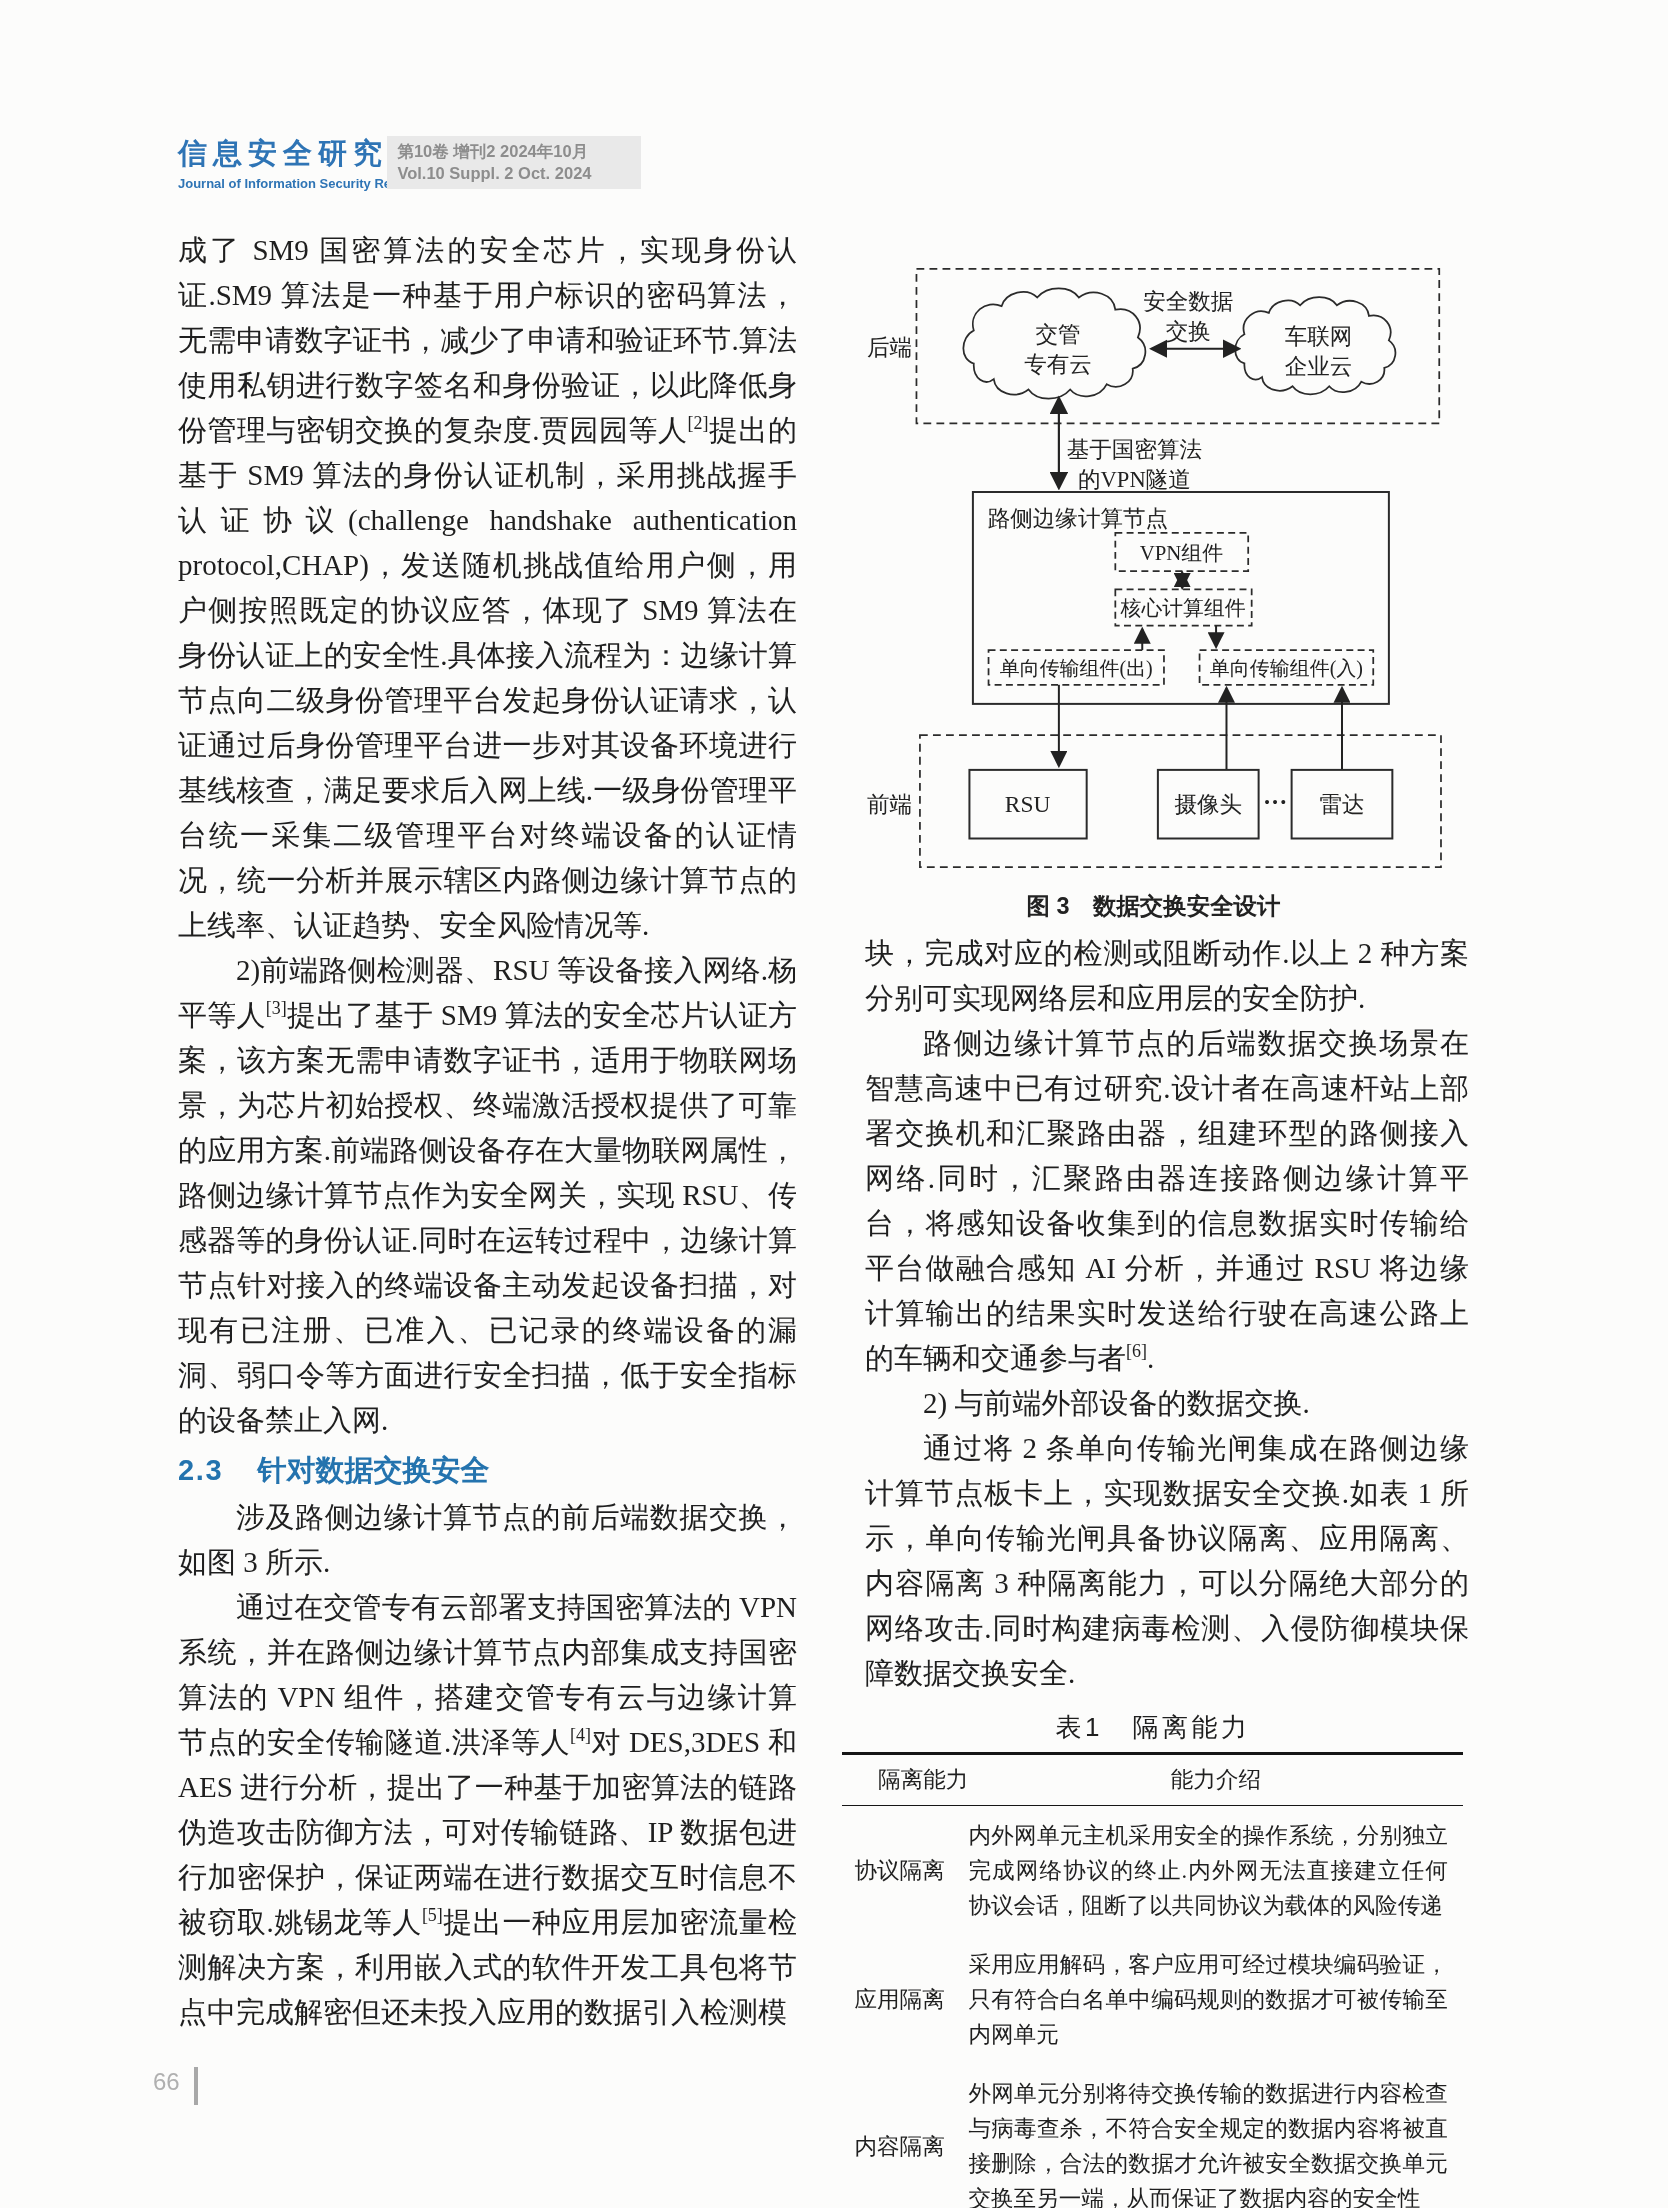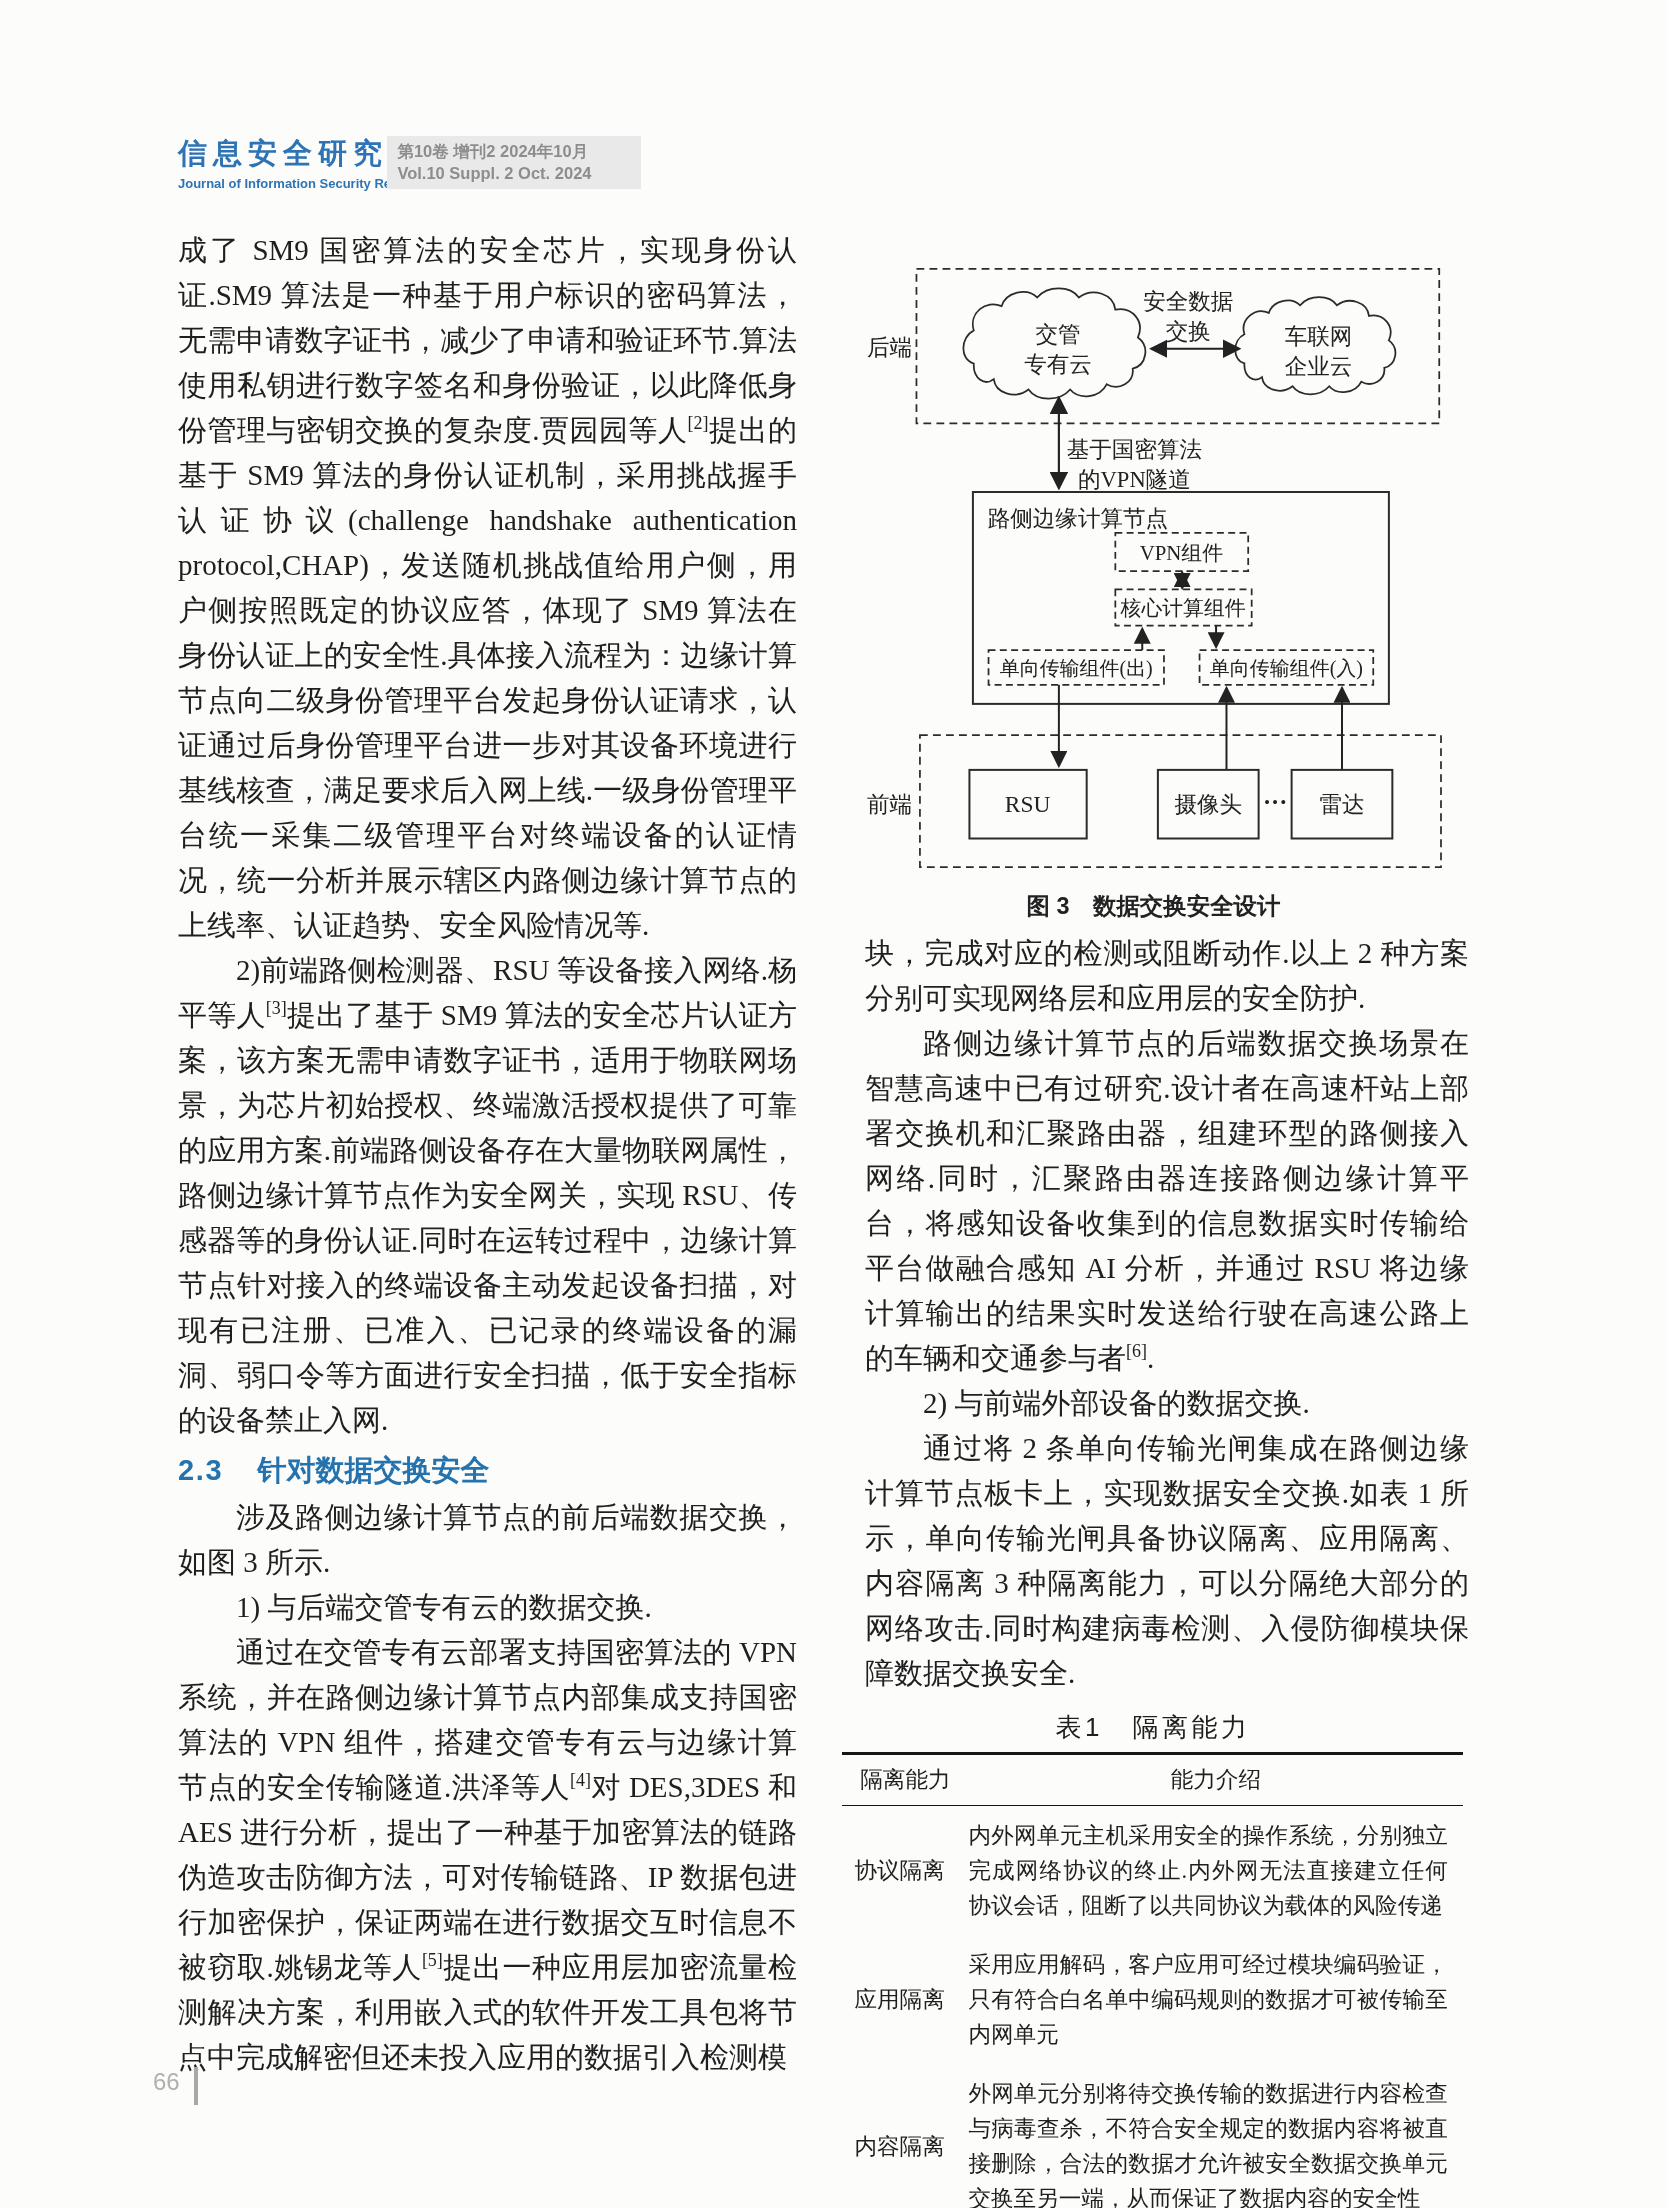--- a/index.html
+++ b/index.html
@@ -35,21 +35,21 @@
   svg text{font-family:"Liberation Serif",serif;fill:#222;}
   .fig-caption-text{font-family:"Liberation Sans",sans-serif;font-weight:bold;font-size:27px;}
 
   
   .table-title{margin:14px 0 7px -22.6px;width:621px;text-align:center;
                font-family:"Liberation Sans",sans-serif;font-weight:normal;font-size:26px;letter-spacing:3.5px;}
   table.iso{border-collapse:collapse;width:621px;margin-left:-22.6px;
             border-top:3.5px solid #161616;border-bottom:3.5px solid #161616;}
   table.iso th{font-weight:normal;font-size:22.6px;padding:8.7px 0 10.4px 0;
                border-bottom:1.7px solid #161616;}
-  th.cap-h{text-align:center;padding-left:12px;}
+  th.cap-h{text-align:right;padding-left:12px;}
   th.desc-h{text-align:center;}
   td{font-size:22.6px;vertical-align:middle;}
   td.cap{padding-left:12px;white-space:nowrap;}
   td.desc{line-height:35px;text-align:justify;padding:12px 15.6px 12px 0;}
 
   
   .pagenum{position:absolute;left:153px;top:2067px;display:flex;align-items:flex-start;}
   .pagenum-text{font-family:"Liberation Sans",sans-serif;font-size:24px;line-height:29.5px;
                 color:var(--page_number_grey,#b0b0b0);}
   .pagenum-bar{width:4.3px;height:38px;background:#a8a8a8;margin-left:14px;}
@@ -71,21 +71,20 @@
   </div>
 
   <div class="col col-left">
     <p class="body">成了 SM9 国密算法的安全芯片，实现身份认证.SM9 算法是一种基于用户标识的密码算法，无需申请数字证书，减少了申请和验证环节.算法使用私钥进行数字签名和身份验证，以此降低身份管理与密钥交换的复杂度.贾园园等人<sup>[2]</sup>提出的基于 SM9 算法的身份认证机制，采用挑战握手认证协议(challenge handshake authentication protocol,CHAP)，发送随机挑战值给用户侧，用户侧按照既定的协议应答，体现了 SM9 算法在身份认证上的安全性.具体接入流程为：边缘计算节点向二级身份管理平台发起身份认证请求，认证通过后身份管理平台进一步对其设备环境进行基线核查，满足要求后入网上线.一级身份管理平台统一采集二级管理平台对终端设备的认证情况，统一分析并展示辖区内路侧边缘计算节点的上线率、认证趋势、安全风险情况等.</p>
     <p class="body indent">2)前端路侧检测器、RSU 等设备接入网络.杨平等人<sup>[3]</sup>提出了基于 SM9 算法的安全芯片认证方案，该方案无需申请数字证书，适用于物联网场景，为芯片初始授权、终端激活授权提供了可靠的应用方案.前端路侧设备存在大量物联网属性，路侧边缘计算节点作为安全网关，实现 RSU、传感器等的身份认证.同时在运转过程中，边缘计算节点针对接入的终端设备主动发起设备扫描，对现有已注册、已准入、已记录的终端设备的漏洞、弱口令等方面进行安全扫描，低于安全指标的设备禁止入网.</p>
     <h2 class="section-heading">
       <span class="sec-num">2.3</span>
       <span class="sec-title">针对数据交换安全</span>
     </h2>
     <p class="body indent">涉及路侧边缘计算节点的前后端数据交换，如图 3 所示.</p>
-    <p class="body indent">1) 与后端交管专有云的数据交换.</p>
     <p class="body indent">通过在交管专有云部署支持国密算法的 VPN 系统，并在路侧边缘计算节点内部集成支持国密算法的 VPN 组件，搭建交管专有云与边缘计算节点的安全传输隧道.洪泽等人<sup>[4]</sup>对 DES,3DES 和 AES 进行分析，提出了一种基于加密算法的链路伪造攻击防御方法，可对传输链路、IP 数据包进行加密保护，保证两端在进行数据交互时信息不被窃取.姚锡龙等人<sup>[5]</sup>提出一种应用层加密流量检测解决方案，利用嵌入式的软件开发工具包将节点中完成解密但还未投入应用的数据引入检测模</p>
   </div>
 
   <div class="col col-right">
 
     <div class="figure-wrap">
       <svg width="604" height="660" viewBox="0 0 695 760">
         <defs>
           <marker id="ah" viewBox="0 0 10 10" refX="8.5" refY="5" markerWidth="8.5" markerHeight="8.5" orient="auto-start-reverse">
             <path d="M0,0 L10,5 L0,10 z" fill="#222"></path>

